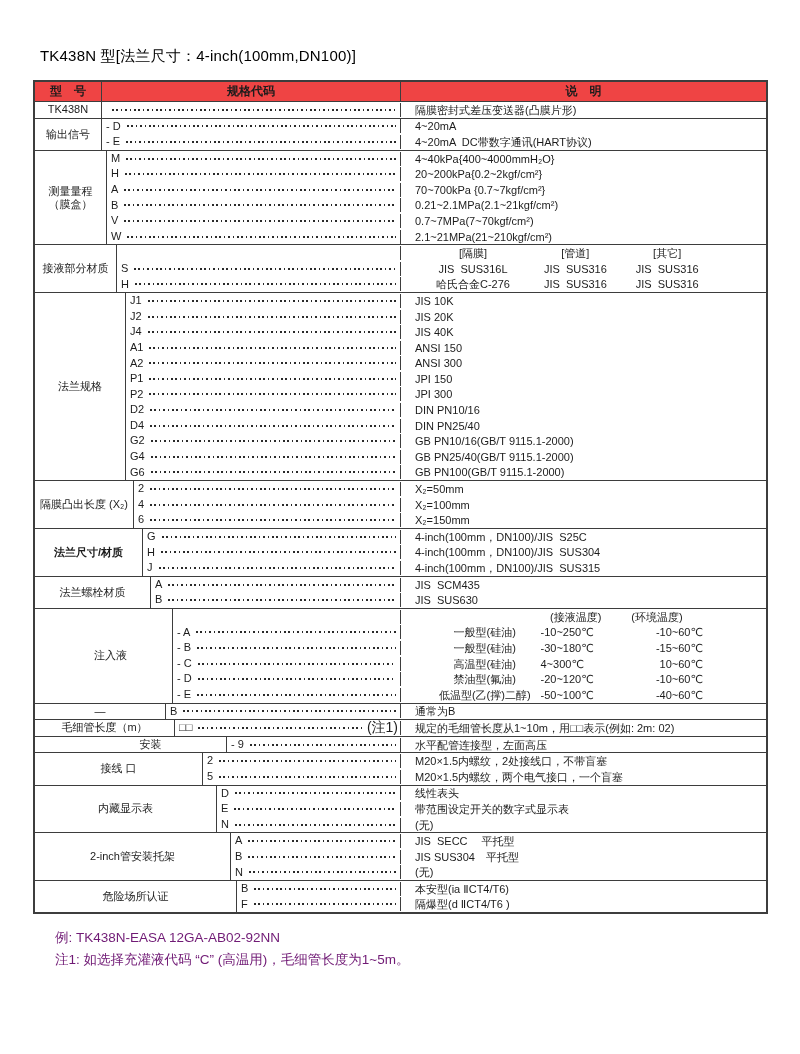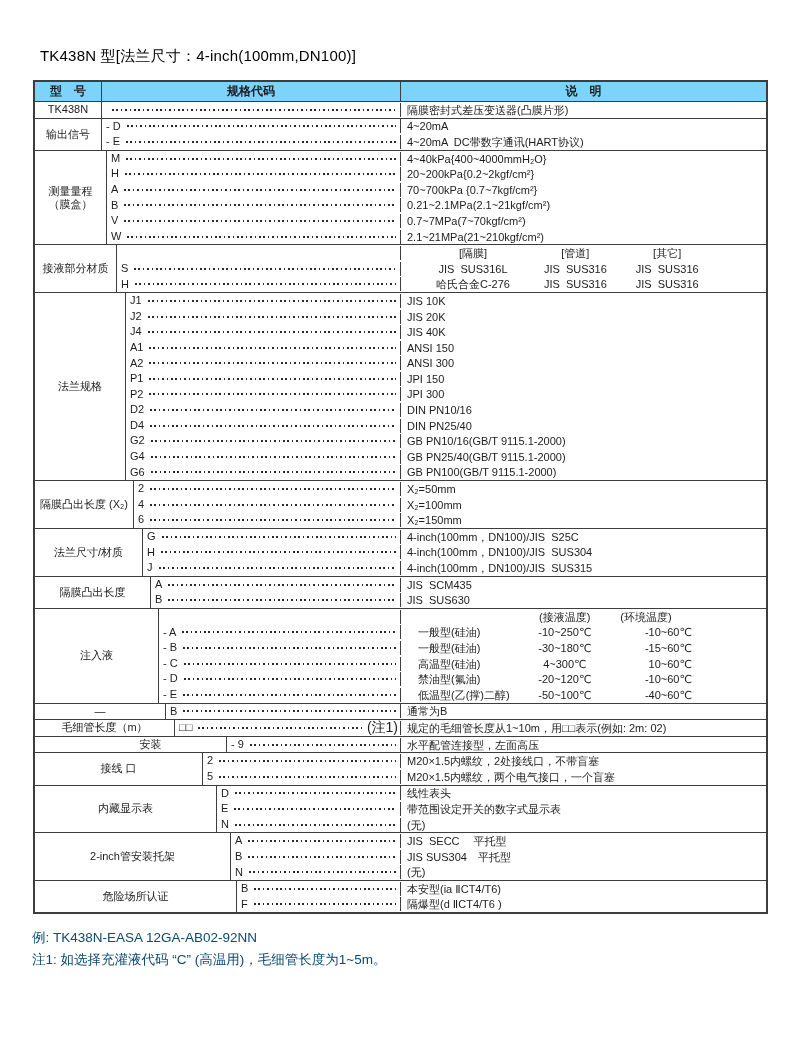--- a/index.html
+++ b/index.html
@@ -31,40 +31,40 @@
     padding-left:4px;font-size:11px;line-height:15.6px;white-space:pre;
   }
   .leader{
     flex:1 1 auto;height:2px;margin:0 4px 0 6px;align-self:center;
     background-image:repeating-linear-gradient(to right,#2a2a2a 0 1.6px,transparent 1.6px 4.4px);
   }
   .tail{flex:0 0 auto;font-size:14px;padding-right:2px;}
   .desc-cell{
     flex:0 0 366px;box-sizing:border-box;border-left:1px solid #3d3d3d;
     display:flex;align-items:center;font-size:11px;line-height:14px;
-    padding-left:6px;overflow:hidden;white-space:pre;
+    padding-left:14px;overflow:hidden;white-space:pre;
   }
   .desc-cols{padding-left:12px;}
   .c3a{flex:0 0 34%;text-align:center;}
   .c3b{flex:0 0 24%;text-align:center;}
   .c3c{flex:0 0 28%;text-align:center;}
-  .tname{flex:0 0 33%;text-align:left;padding-left:5px;box-sizing:border-box;}
-  .t1{flex:0 0 20%;text-align:center;}
+  .tname{flex:0 0 33%;text-align:center;padding-left:5px;box-sizing:border-box;margin-left:11px;}
+  .t1{flex:0 0 20%;text-align:left;}
   .t2{flex:0 0 26%;text-align:right;}
   .thdr1{flex:0 0 20%;text-align:center;}
   .thdr2{flex:0 0 26%;text-align:center;}
-  .header-row{background:#7dd3fc;}
+  .header-row{background:#ef4444;}
   .header-row .hcell{
     display:flex;align-items:center;justify-content:center;
     font-size:12px;font-weight:bold;height:19px;box-sizing:border-box;
   }
   .h-model{flex:0 0 67px;border-right:1px solid #3d3d3d;}
   .h-code{flex:1 1 auto;}
   .h-desc{flex:0 0 366px;border-left:1px solid #3d3d3d;}
-  .notes{position:absolute;left:32px;top:927px;font-size:13.5px;line-height:22px;color:#0c4a6e;}
+  .notes{position:absolute;left:55px;top:927px;font-size:13.5px;line-height:22px;color:#701a75;}
 </style>
 </head>
 <body>
 
 <div class="title">TK438N 型[法兰尺寸：4-inch(100mm,DN100)]</div>
 
 <div class="spec-table">
   <div class="sec header-row">
     <div class="hcell h-model">型　号</div>
     <div class="hcell h-code">规格代码</div>
@@ -204,51 +204,51 @@
           <div class="code-area"><span class="code">4</span><span class="leader"></span></div>
           <div class="desc-cell">X₂=100mm</div>
         </div>
         <div class="row">
           <div class="code-area"><span class="code">6</span><span class="leader"></span></div>
           <div class="desc-cell">X₂=150mm</div>
         </div>
       </div>
     </div>
     <div class="sec">
-      <div class="sec-label" style="flex-basis: 108px;">法兰尺寸/材质</div>
+      <div class="sec-label" style="flex-basis: 108px; font-weight: bold;">法兰尺寸/材质</div>
       <div class="sec-rows">
         <div class="row">
           <div class="code-area"><span class="code">G</span><span class="leader"></span></div>
           <div class="desc-cell">4-inch(100mm，DN100)/JIS  S25C</div>
         </div>
         <div class="row">
           <div class="code-area"><span class="code">H</span><span class="leader"></span></div>
           <div class="desc-cell">4-inch(100mm，DN100)/JIS  SUS304</div>
         </div>
         <div class="row">
           <div class="code-area"><span class="code">J</span><span class="leader"></span></div>
           <div class="desc-cell">4-inch(100mm，DN100)/JIS  SUS315</div>
         </div>
       </div>
     </div>
     <div class="sec">
-      <div class="sec-label" style="flex-basis: 116px;">隔膜凸出长度</div>
+      <div class="sec-label" style="flex-basis: 116px;">法兰螺栓材质</div>
       <div class="sec-rows">
         <div class="row">
           <div class="code-area"><span class="code">A</span><span class="leader"></span></div>
           <div class="desc-cell">JIS  SCM435</div>
         </div>
         <div class="row">
           <div class="code-area"><span class="code">B</span><span class="leader"></span></div>
           <div class="desc-cell">JIS  SUS630</div>
         </div>
       </div>
     </div>
     <div class="sec">
-      <div class="sec-label" style="flex-basis: 124px;">注入液</div>
+      <div class="sec-label" style="flex-basis: 124px; margin-left: 14px;">注入液</div>
       <div class="sec-rows">
         <div class="row">
           <div class="code-area"></div>
           <div class="desc-cell desc-cols"><span class="tname"></span><span class="thdr1">(接液温度)</span><span class="thdr2">(环境温度)</span></div>
         </div>
         <div class="row">
           <div class="code-area"><span class="code">- A</span><span class="leader"></span></div>
           <div class="desc-cell desc-cols"><span class="tname">一般型(硅油)</span><span class="t1">-10~250℃</span><span class="t2">-10~60℃</span></div>
         </div>
         <div class="row">

